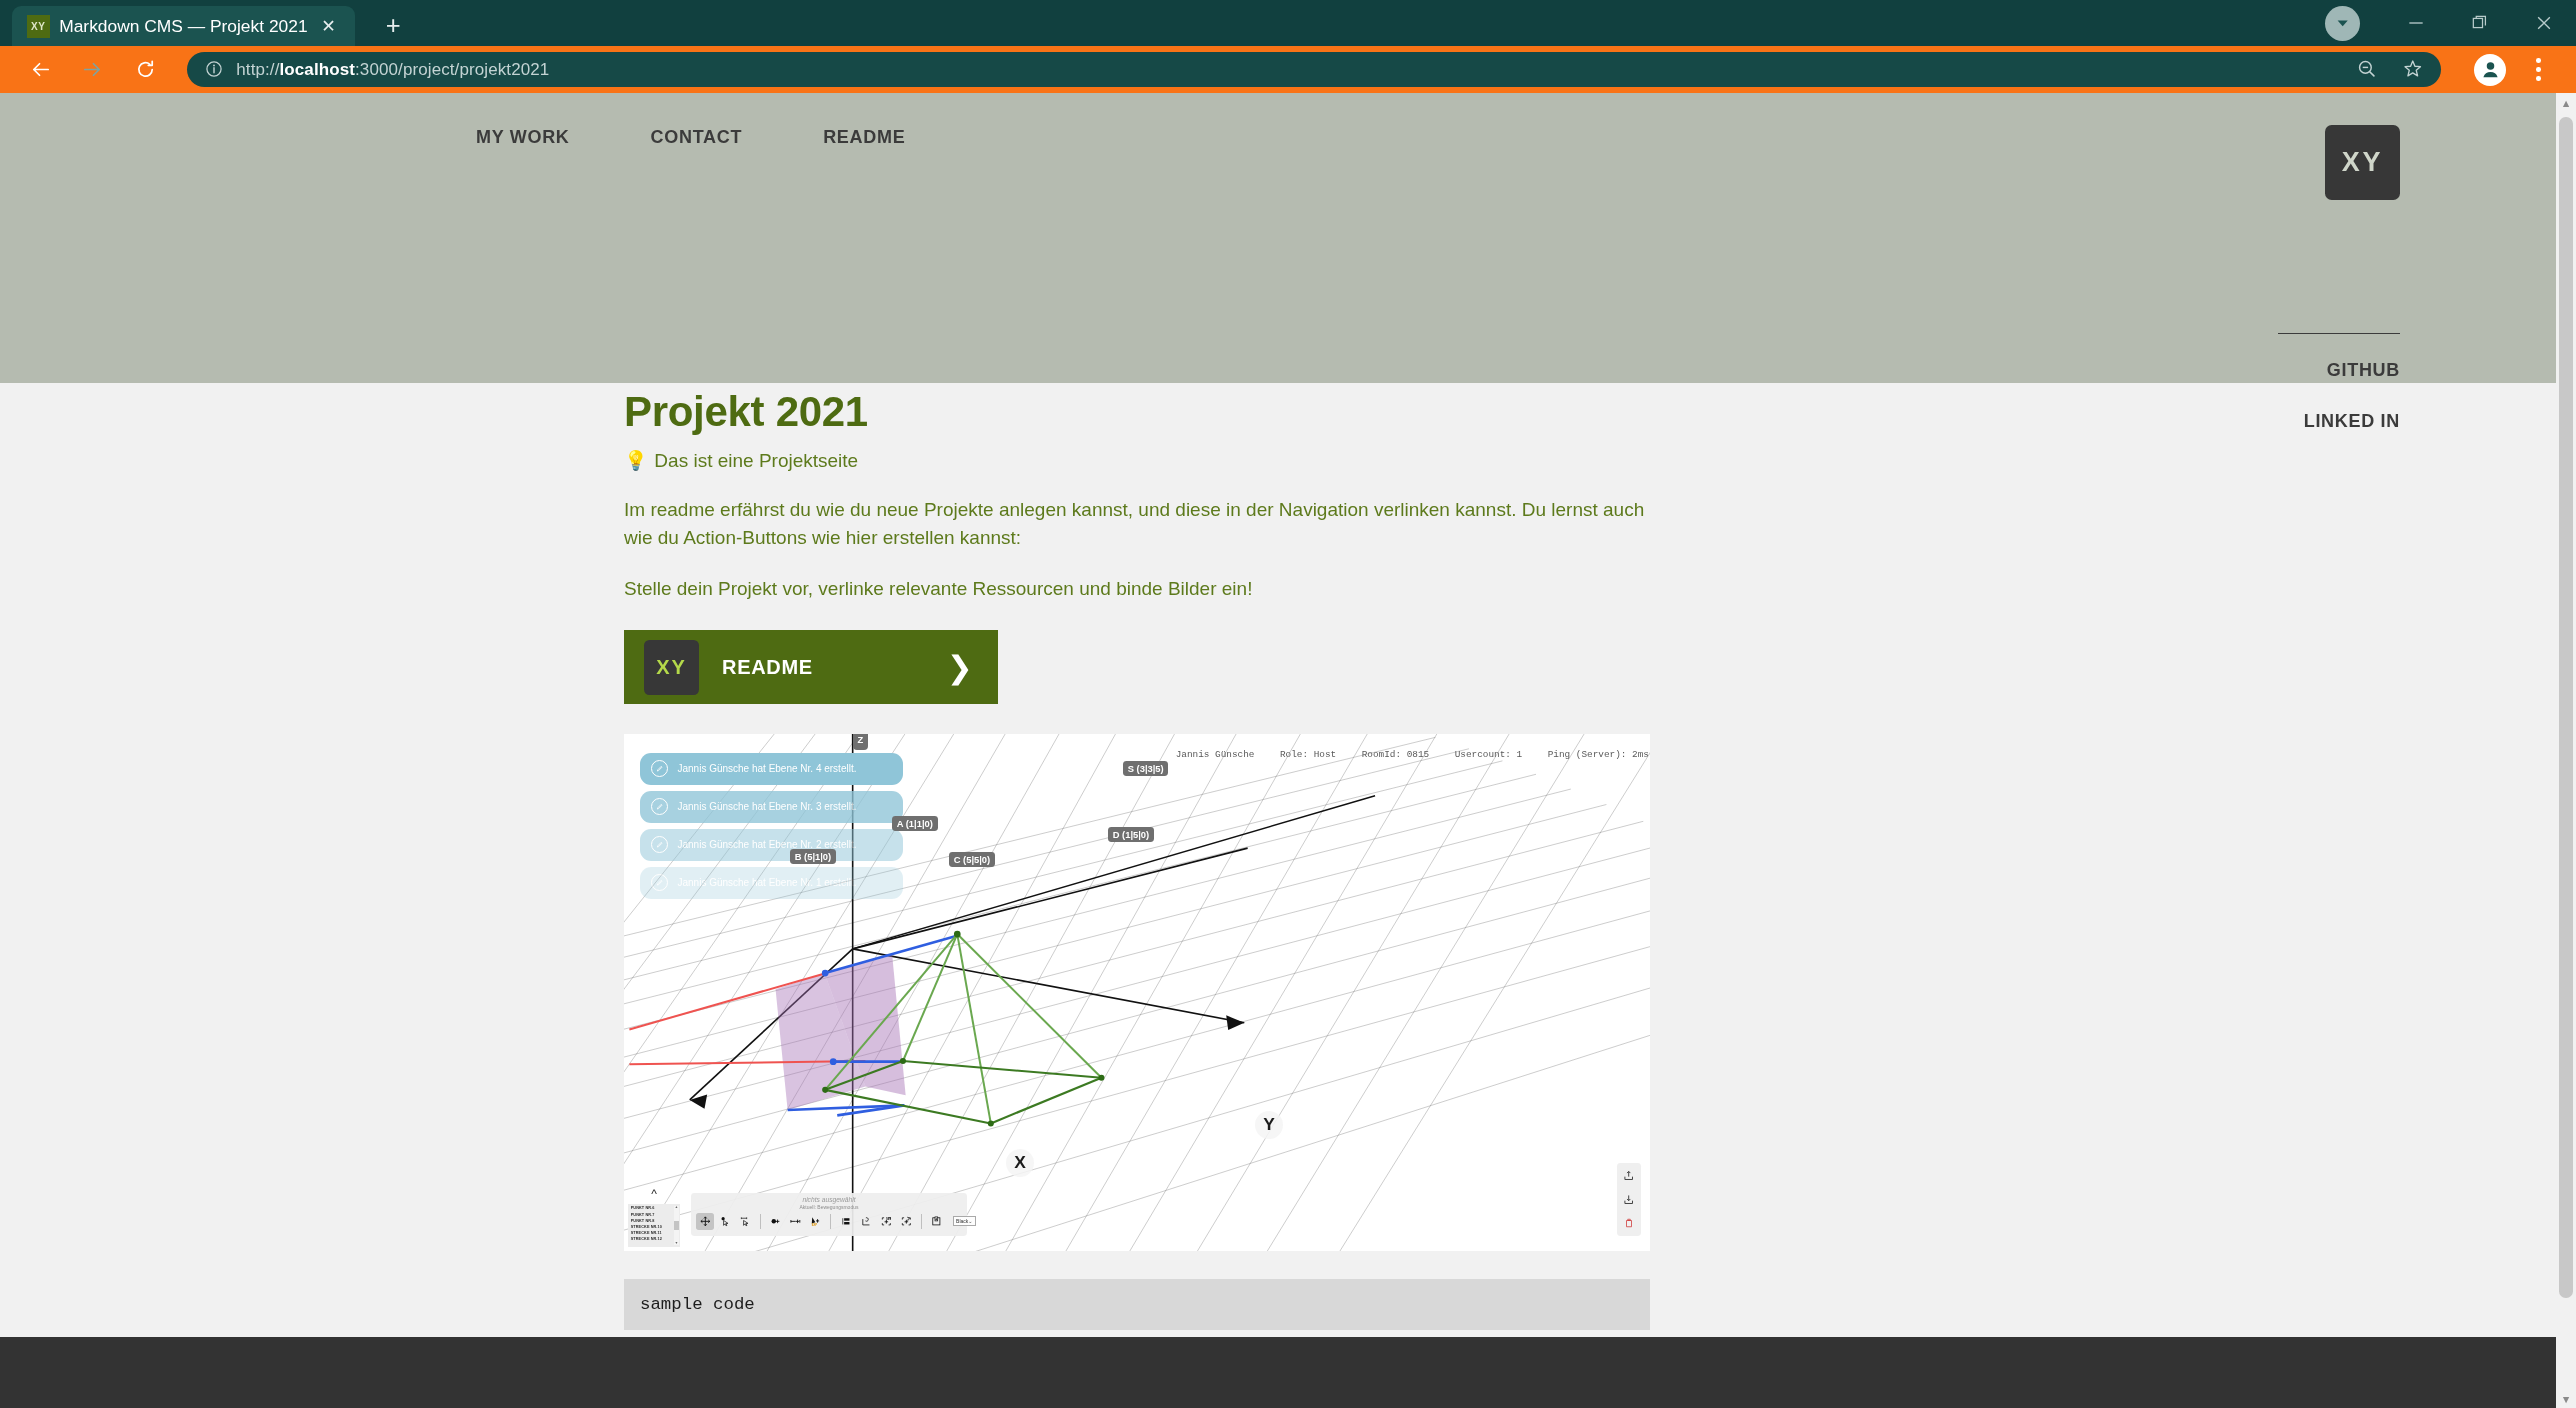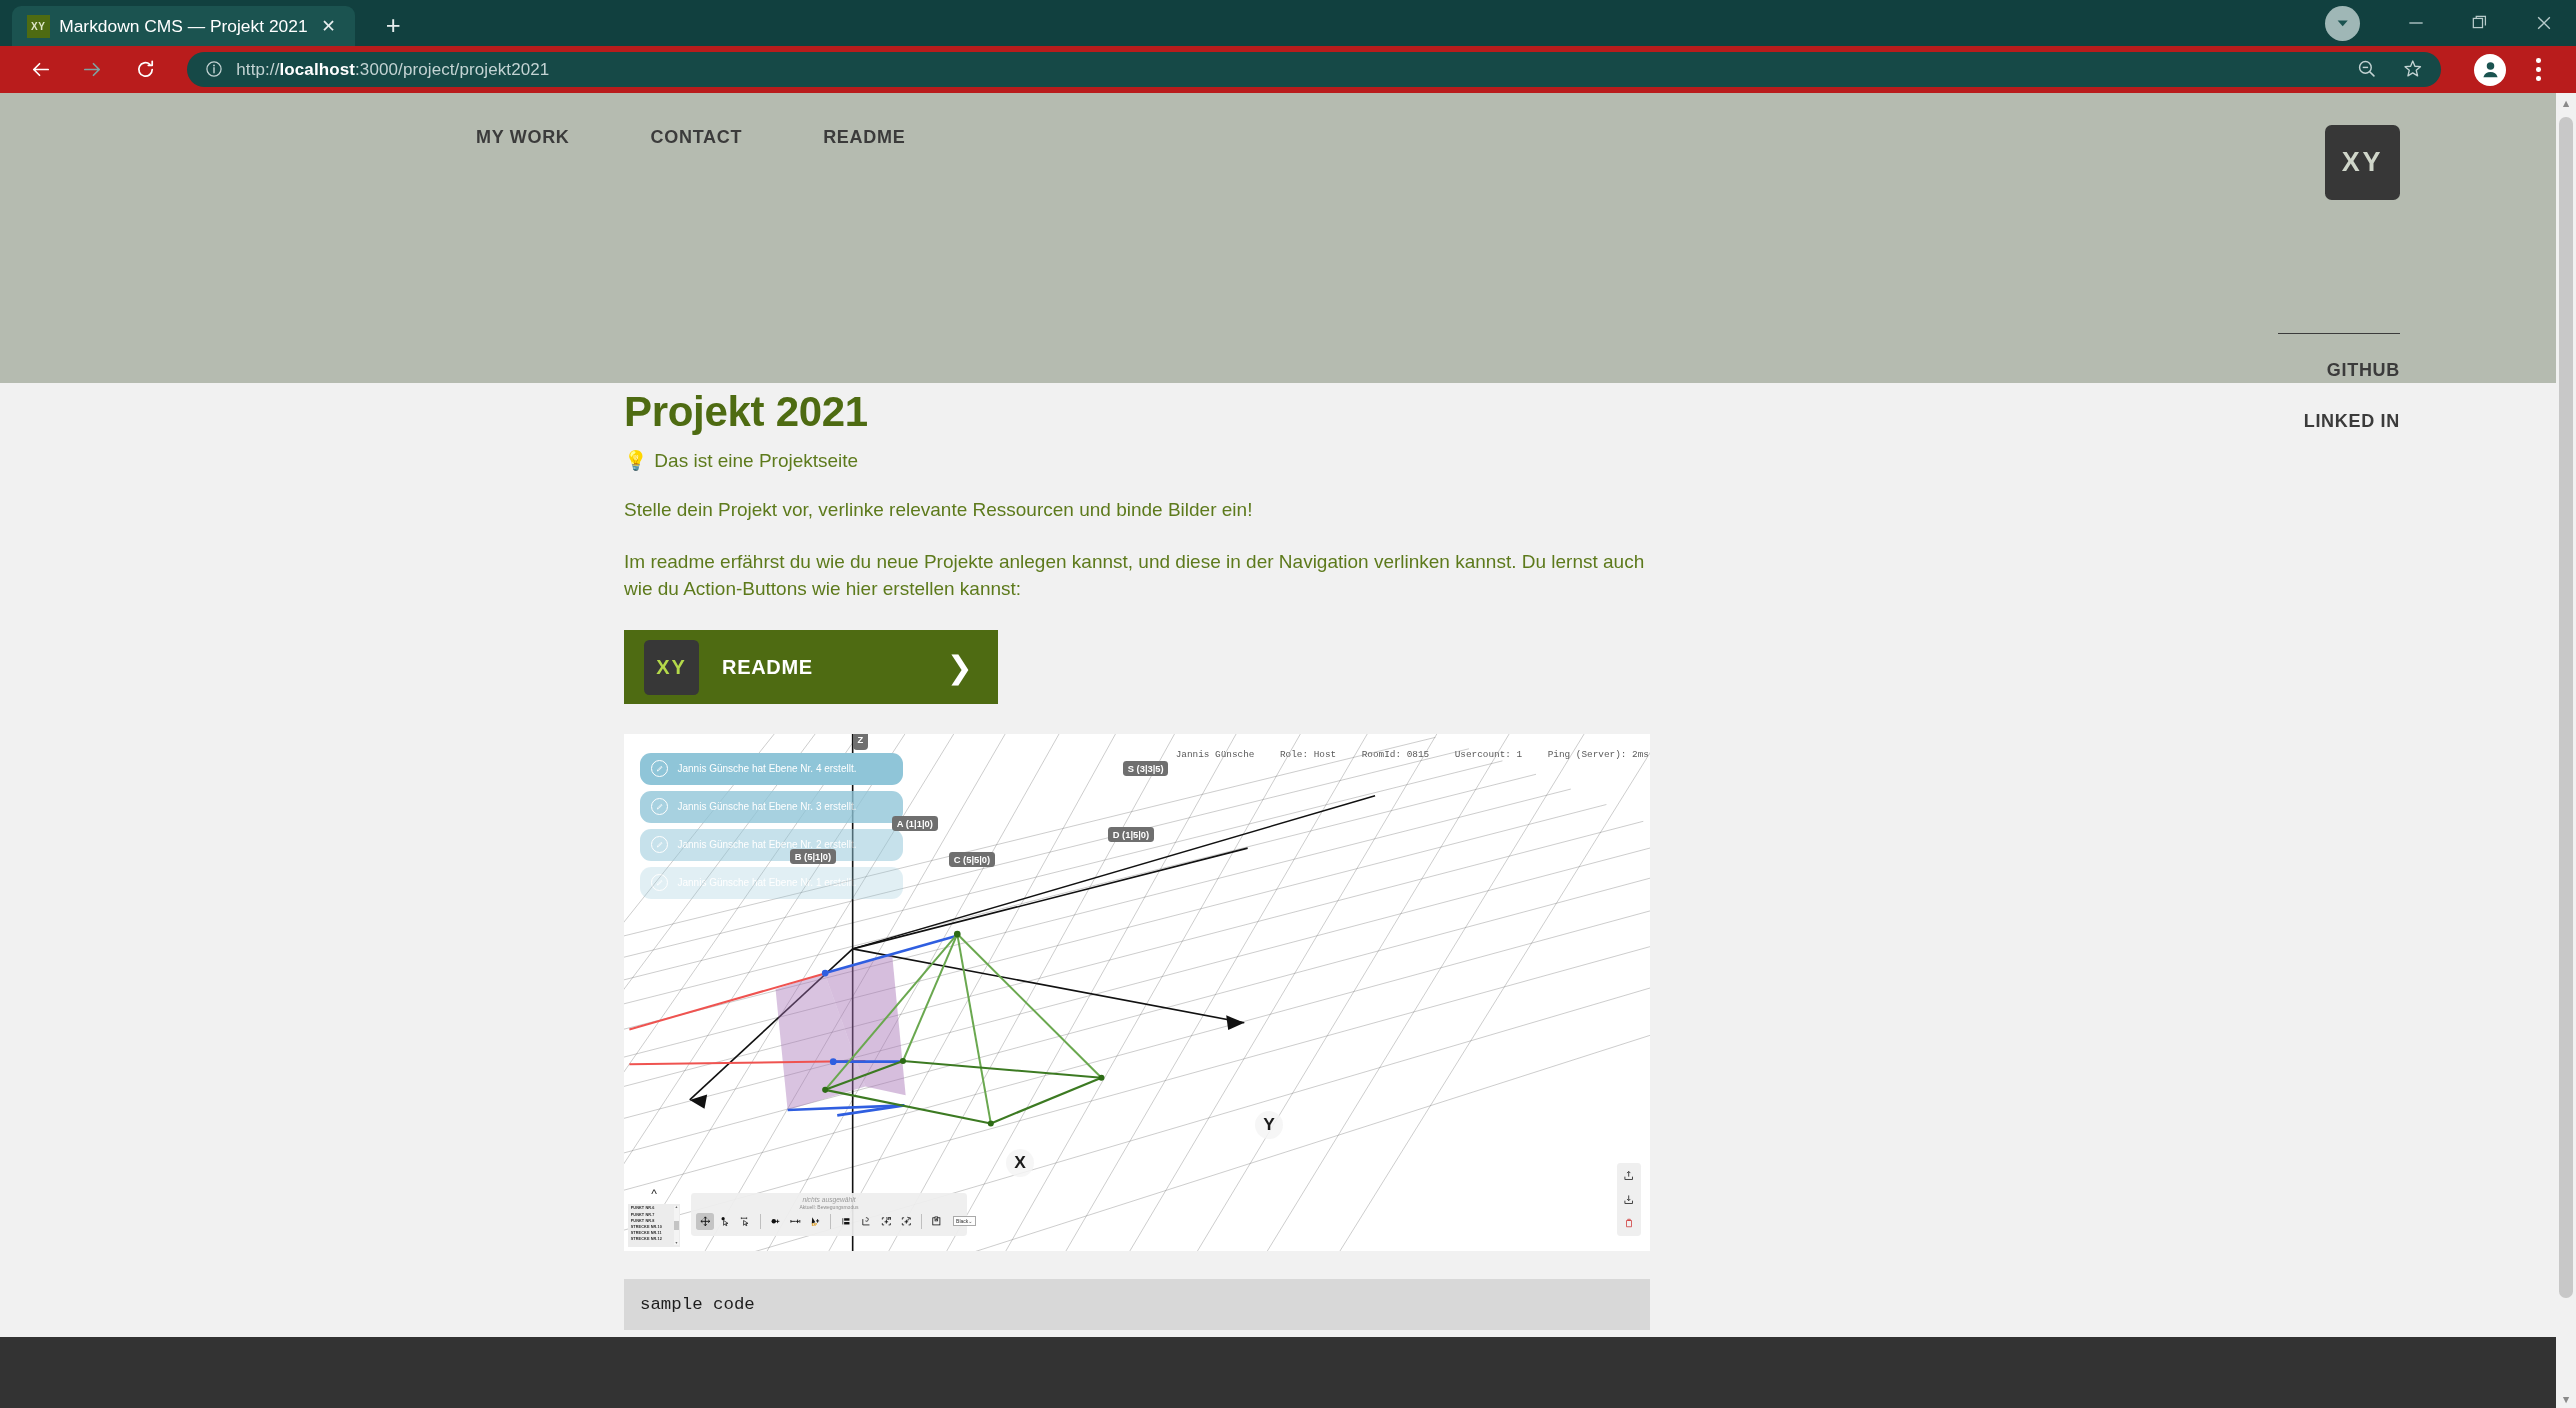--- a/index.html
+++ b/index.html
@@ -76,21 +76,21 @@
   .profile-chip {
     width: 35px; height: 35px;
     border-radius: 50%;
     background: #9fb7b6;
     display: flex; align-items: center; justify-content: center;
     margin-right: 24px;
   }
 
   .navbar {
     height: 47px;
-    background: #b91c1c;
+    background: #f97316;
     display: flex;
     align-items: center;
     padding: 0 23px;
     gap: 17.4px;
   }
   .nav-icon {
     width: 35px; height: 35px;
     display: flex; align-items: center; justify-content: center;
     color: #ffffff;
     flex: none;
@@ -580,22 +580,22 @@
     </div>
 
     <div class="content">
       <div class="content-inner">
 
         <div class="callout">
           <span>💡</span>
           <span>Das ist eine Projektseite</span>
         </div>
 
+        <p class="para">Im readme erfährst du wie du neue Projekte anlegen kannst, und diese in der Navigation verlinken kannst. Du lernst auch wie du Action-Buttons wie hier erstellen kannst:</p>
         <p class="para">Stelle dein Projekt vor, verlinke relevante Ressourcen und binde Bilder ein!</p>
-        <p class="para">Im readme erfährst du wie du neue Projekte anlegen kannst, und diese in der Navigation verlinken kannst. Du lernst auch wie du Action-Buttons wie hier erstellen kannst:</p>
 
         <div class="action-btn">
           <div class="action-badge">XY</div>
           <div class="action-label">README</div>
           <div class="action-chevron">❯</div>
         </div>
 
         <div class="embed">
 
           <svg class="grid-svg" viewBox="0 0 1530 770" preserveAspectRatio="none">

